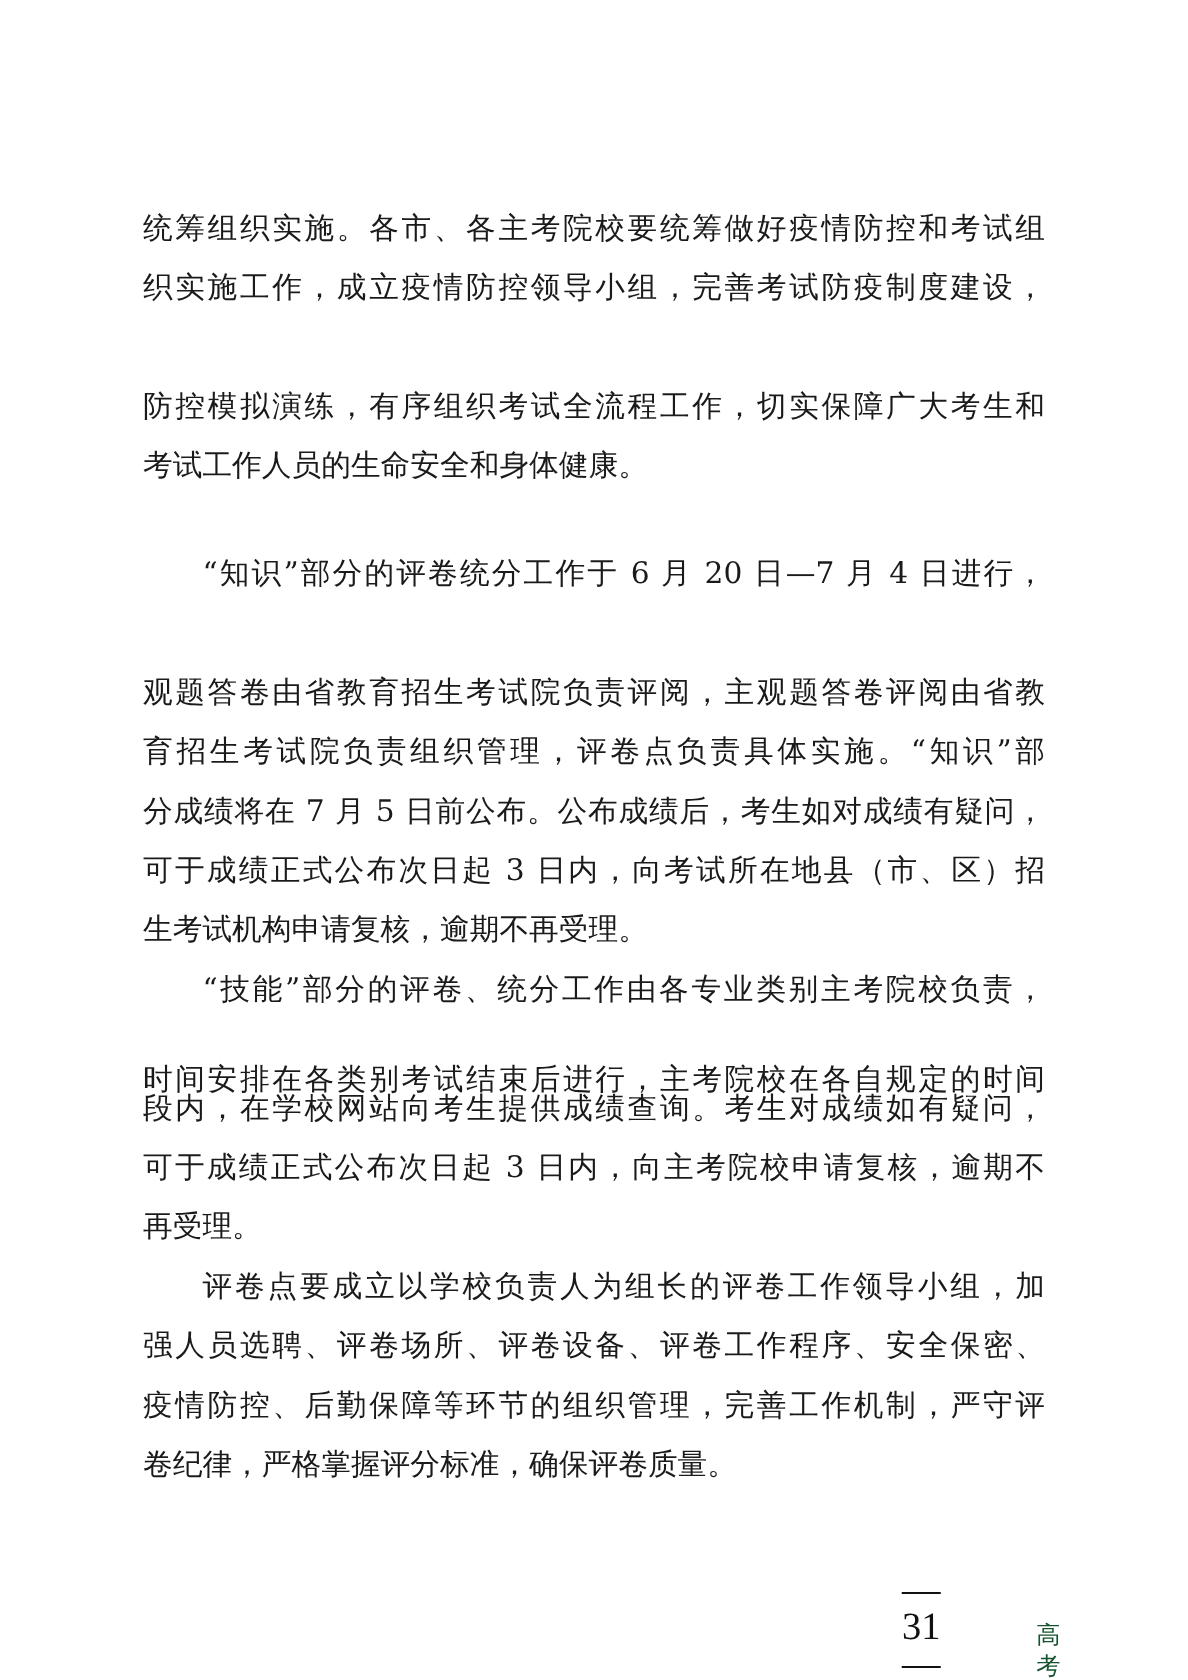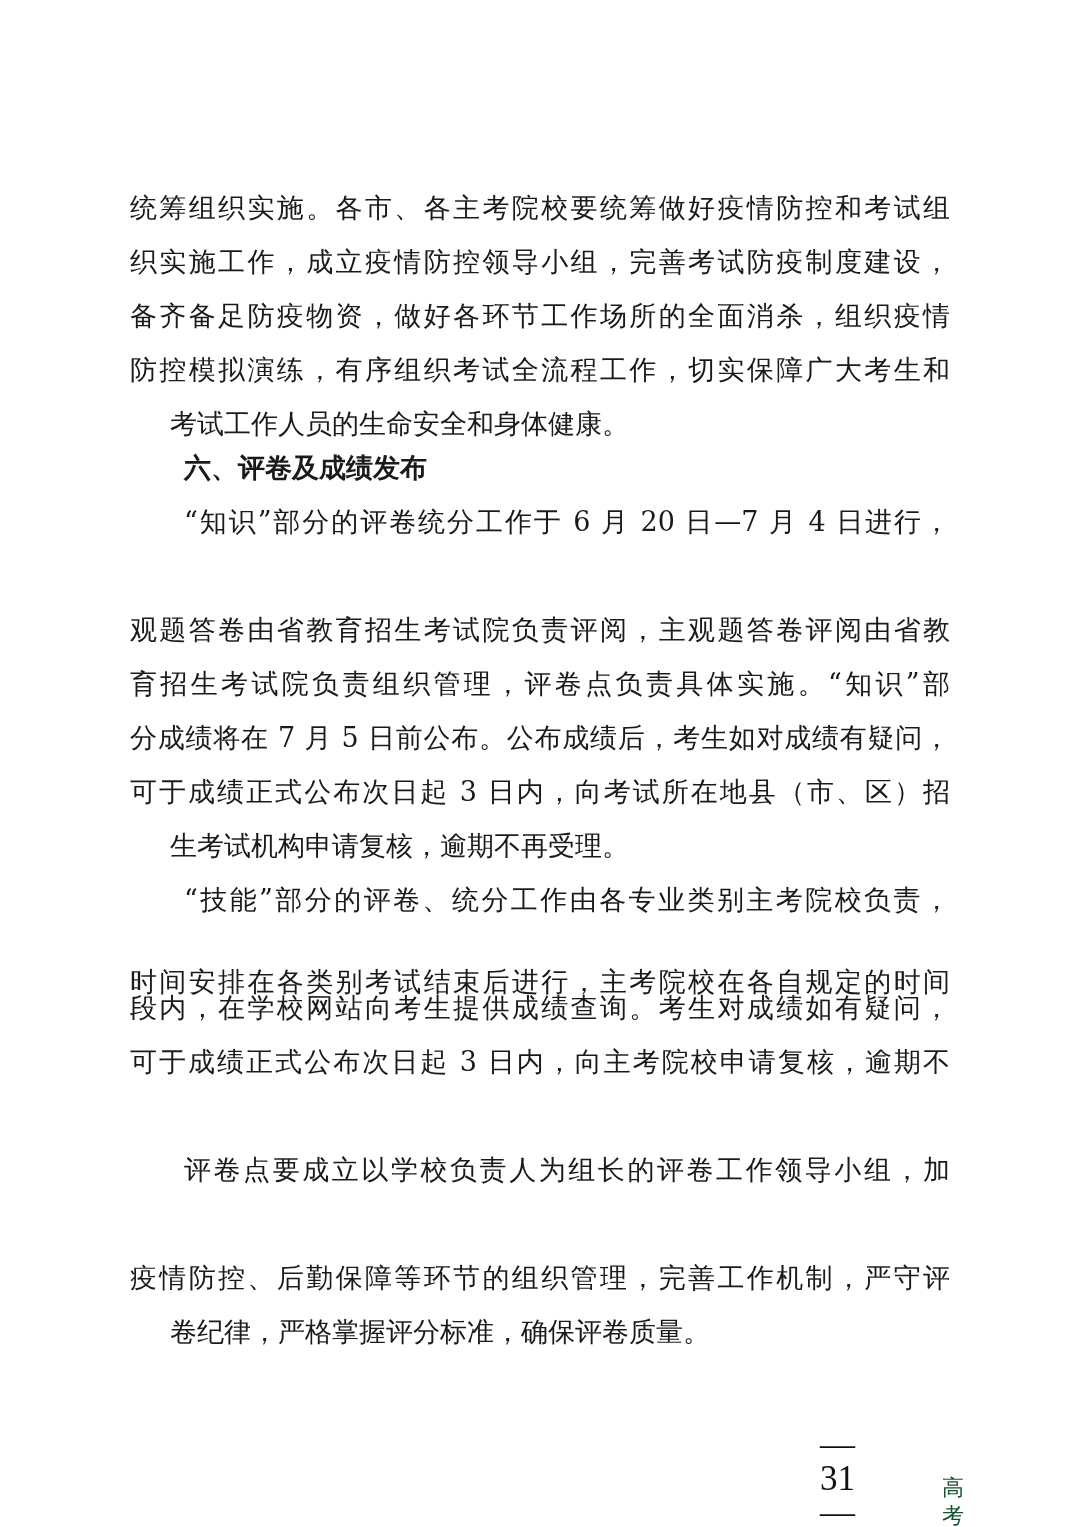--- a/index.html
+++ b/index.html
@@ -2,55 +2,55 @@
 <html><head>
 <meta charset="utf-8">
 <style>
   html, body { margin: 0; padding: 0; background: #ffffff; }
   body { width: 1080px; height: 1527px; position: relative; overflow: hidden;
          font-family: "DejaVu Serif", "Liberation Serif", serif; color: #1a1a1a; }
   .page { position: absolute; left: 0; top: 0; width: 896px; height: 1527px; }
   .line { position: absolute; left: 130px; width: 820px; height: 40px;
           font-size: 27px; line-height: 40px; white-space: nowrap;
           text-align: justify; text-align-last: justify; letter-spacing: 0; }
-  .line.last { text-align-last: left; margin-left: 40px; }
+  .line.last { text-align-last: left; }
   .line.indent { left: 184px; width: 766px; }
   .line.heading { font-family: "DejaVu Sans", "Liberation Sans", sans-serif;
                   font-weight: bold; text-align-last: left; left: 184px; width: 400px; }
   .page-number { position: absolute; left: 820px; top: 1428px; font-size: 35px;
                  line-height: 34px; font-family: "Liberation Serif", serif; color: #111; }
   .watermark { position: absolute; left: 942px; top: 1474px; font-size: 22px;
                line-height: 28px; color: #14532d;
                font-family: "DejaVu Sans", "Liberation Sans", sans-serif; }
 </style>
 </head>
 <body>
 
 <div class="page">
 
   <div class="line" style="top:188px;">统筹组织实施。各市、各主考院校要统筹做好疫情防控和考试组</div>
   <div class="line" style="top:242px;">织实施工作，成立疫情防控领导小组，完善考试防疫制度建设，</div>
-  <div class="line" style="top:296px;">备齐备足防疫物资，做好各环节工作场所的全面消杀，组织疫情</div>
   <div class="line" style="top:350px;">防控模拟演练，有序组织考试全流程工作，切实保障广大考生和</div>
   <div class="line last" style="top:404px;">考试工作人员的生命安全和身体健康。</div>
 
-  <div class="line heading" style="top:448px;">六、评卷及成绩发布</div>
 
   <div class="line indent" style="top:502px;">“知识”部分的评卷统分工作于 6 月 20 日—7 月 4 日进行，</div>
   <div class="line" style="top:610px;">观题答卷由省教育招生考试院负责评阅，主观题答卷评阅由省教</div>
   <div class="line" style="top:664px;">育招生考试院负责组织管理，评卷点负责具体实施。“知识”部</div>
   <div class="line" style="top:718px;">分成绩将在 7 月 5 日前公布。公布成绩后，考生如对成绩有疑问，</div>
   <div class="line" style="top:772px;">可于成绩正式公布次日起 3 日内，向考试所在地县（市、区）招</div>
   <div class="line indent" style="top:880px;">“技能”部分的评卷、统分工作由各专业类别主考院校负责，</div>
 
   <div class="line last" style="top:826px;">生考试机构申请复核，逾期不再受理。</div>
   <div class="line" style="top:932px;margin-top:30px;">时间安排在各类别考试结束后进行，主考院校在各自规定的时间</div>
   <div class="line" style="top:988px;">段内，在学校网站向考生提供成绩查询。考生对成绩如有疑问，</div>
   <div class="line" style="top:1042px;">可于成绩正式公布次日起 3 日内，向主考院校申请复核，逾期不</div>
+  <div class="line last" style="top:1096px;">再受理。</div>
 
   <div class="line indent" style="top:1150px;">评卷点要成立以学校负责人为组长的评卷工作领导小组，加</div>
+  <div class="line" style="top:1204px;">强人员选聘、评卷场所、评卷设备、评卷工作程序、安全保密、</div>
   <div class="line" style="top:1258px;">疫情防控、后勤保障等环节的组织管理，完善工作机制，严守评</div>
   <div class="line last" style="top:1312px;">卷纪律，严格掌握评分标准，确保评卷质量。</div>
 
   <div class="page-number">— 31 —</div>
 
   <div class="watermark">高考直通车</div>
 </div>
 
 </body></html>

